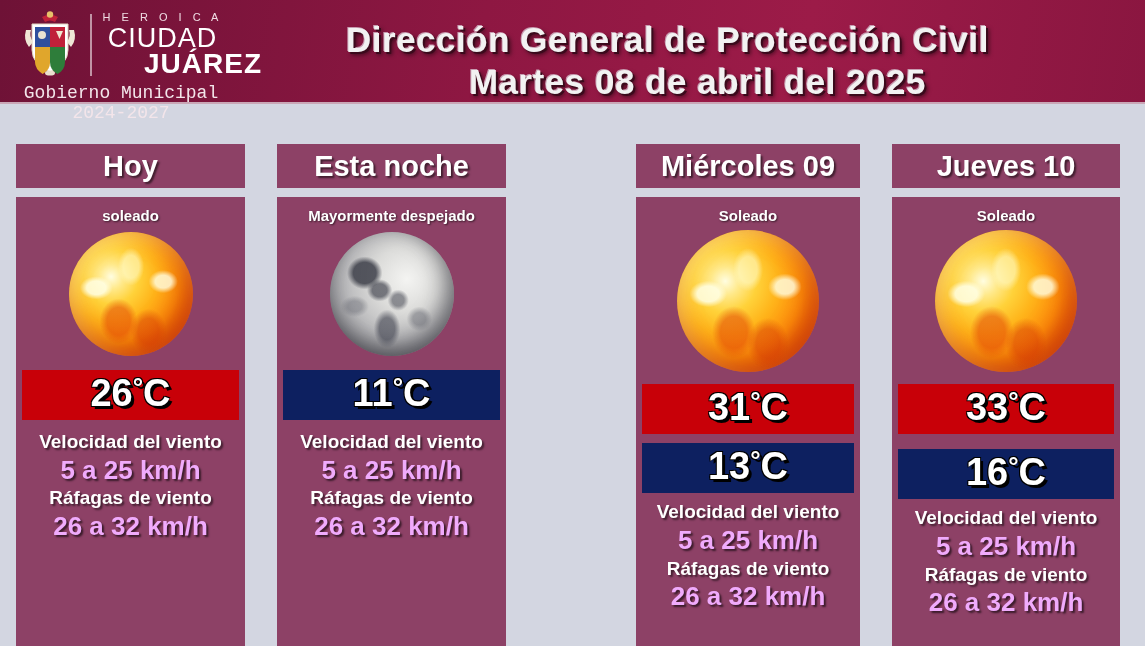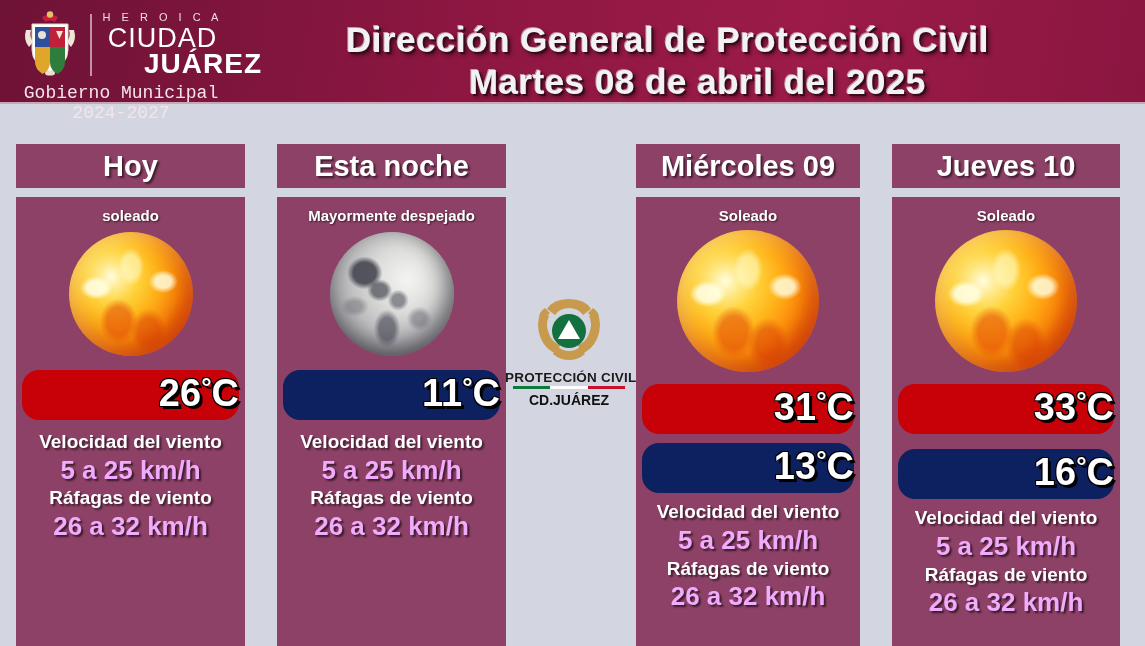--- a/index.html
+++ b/index.html
@@ -100,26 +100,25 @@
     content:""; position:absolute; inset:0; border-radius:50%;
     background:
       radial-gradient(ellipse at 28% 33%, rgba(60,62,72,.85) 0 9%, rgba(60,62,72,0) 14%),
       radial-gradient(ellipse at 40% 47%, rgba(70,72,82,.7) 0 7%, rgba(70,72,82,0) 12%),
       radial-gradient(ellipse at 55% 55%, rgba(80,82,92,.6) 0 6%, rgba(80,82,92,0) 11%),
       radial-gradient(ellipse at 46% 78%, rgba(70,72,84,.65) 0 8%, rgba(70,72,84,0) 14%),
       radial-gradient(ellipse at 72% 70%, rgba(90,92,102,.45) 0 5%, rgba(90,92,102,0) 10%),
       radial-gradient(ellipse at 20% 60%, rgba(95,97,107,.4) 0 5%, rgba(95,97,107,0) 10%);
   }
   .temp-band {
-    width: 100%; text-align: right; color: #fff;
+    width: 100%; text-align: center; color: #fff;
     font-size: 38px; font-weight: 700; line-height: 1.03;
     padding: 4px 0 7px;
     text-shadow: 3px 3px 0 #000, -1px -1px 0 #000, 1px -1px 0 #000, -1px 1px 0 #000;
     white-space: nowrap;
-    border-radius: 17px;
   }
   .temp-band .deg { font-size: 26px; vertical-align: top; line-height: 1; }
   .temp-hi { background: #c80008; }
   .temp-lo { background: #0d2060; }
   .wind-label {
     color: #fff; font-size: 19px; font-weight: 700; text-align: center;
     text-shadow: 2px 2px 2px rgba(0,0,0,.55); white-space: nowrap; line-height: 1.25;
   }
   .wind-value {
     color: #f0abfc; font-size: 26px; font-weight: 700; text-align: left;
@@ -170,43 +169,20 @@
       </div>
       <div class="brand-gob">Gobierno Municipal 2024-2027</div>
     </div>
 
     <div class="title-wrap">
       <div class="title-line">Dirección General de Protección Civil</div>
       <div class="title-line second">Martes 08 de abril del 2025</div>
     </div>
   </div>
 
-  <div class="pc-logo">
-    <div class="pc-mark">
-      <svg viewBox="0 0 72 72" width="72" height="72">
-        <g fill="#c79a4e">
-          <path d="M36 3 q16 0 22 10 l-8 6 q-5 -7 -14 -7 q-9 0 -14 7 l-8 -6 q6 -10 22 -10 z"></path>
-          <path d="M8 16 q-6 13 0 27 q5 11 16 15 l3 -9 q-8 -3 -11 -11 q-4 -10 0 -18 z"></path>
-          <path d="M64 16 q6 13 0 27 q-5 11 -16 15 l-3 -9 q8 -3 11 -11 q4 -10 0 -18 z"></path>
-          <path d="M20 58 q7 6 16 6 q9 0 16 -6 l-5 -7 q-5 4 -11 4 q-6 0 -11 -4 z"></path>
-          <path d="M12 12 q-6 4 -6 10 l7 1 q1 -4 4 -6 z"></path>
-          <path d="M60 12 q6 4 6 10 l-7 1 q-1 -4 -4 -6 z"></path>
-        </g>
-        <circle cx="36" cy="35" r="17" fill="#13713f"></circle>
-        <path d="M36 24 L47 43 H25 Z" fill="#ffffff"></path>
-      </svg>
-    </div>
-    <div class="pc-name">PROTECCIÓN CIVIL</div>
-    <div class="pc-flag">
-      <i class="g"></i>
-        <i class="w"></i>
-        <i class="r"></i>
-    </div>
-    <div class="pc-city">CD.JUÁREZ</div>
-  </div>
 
   <div class="card" style="left:16px; top:144px; width:229px;">
     <div class="card-title">Hoy</div>
     <div class="card-body" style="height:478px;">
       <div class="cond-text">soleado</div>
       <div class="sun" style="width:124px;height:124px;margin:4px 0 14px;"></div>
       <div class="temp-band temp-hi">
         <span>26</span><span class="deg">°</span><span>C</span>
       </div>
       <div class="wind-label" style="margin-top:10px;">Velocidad del viento</div>

